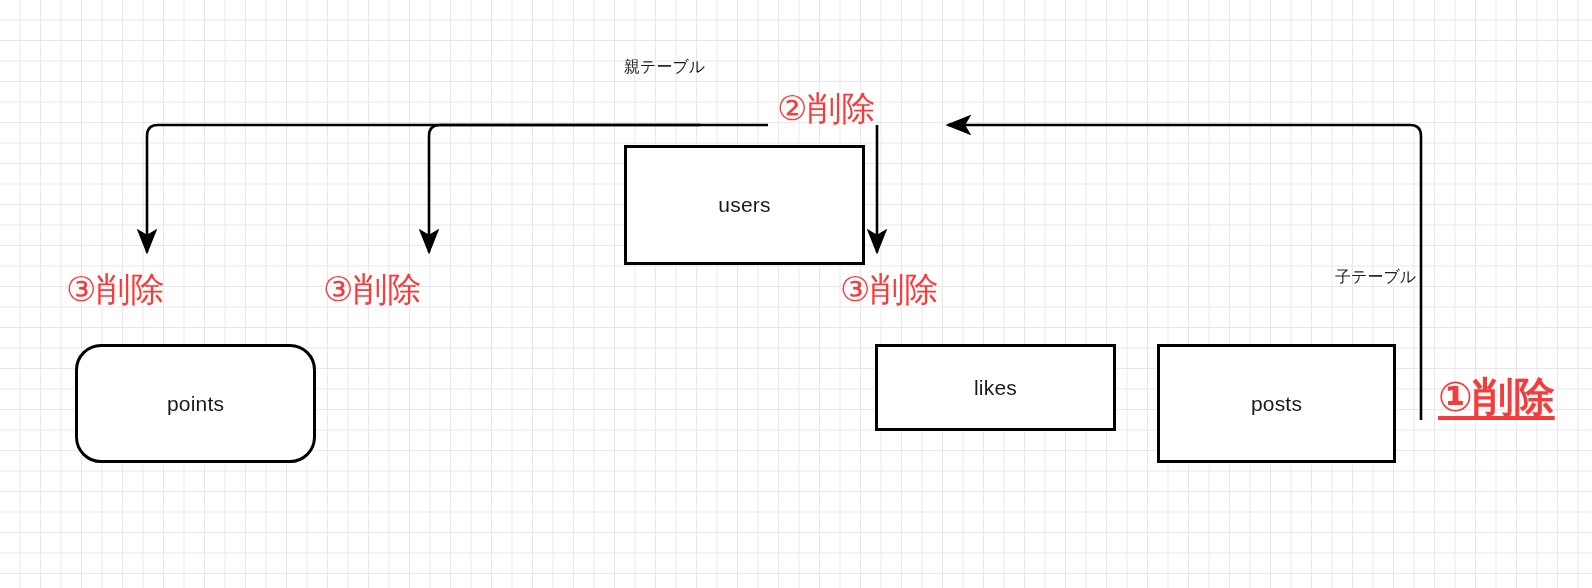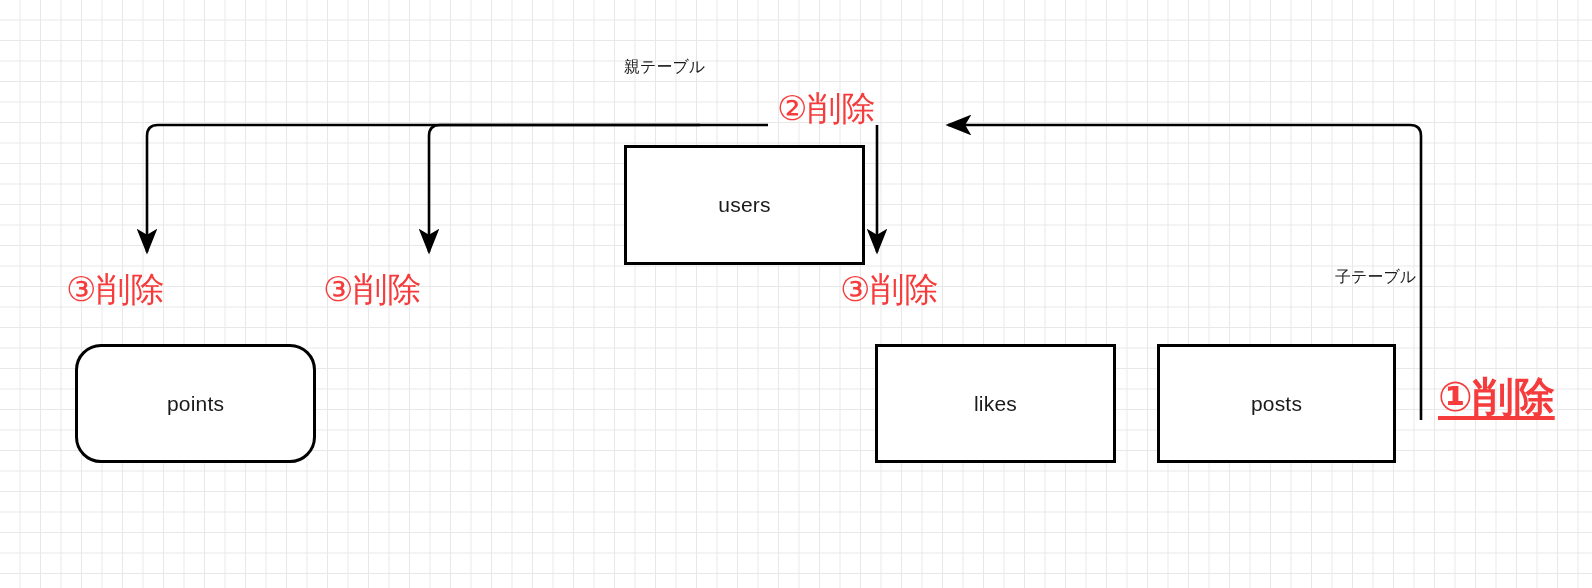--- a/index.html
+++ b/index.html
@@ -95,21 +95,21 @@
 
   <div class="tbox" style="left:577px; top:145px; width:241px; height:120px;">
     <span class="tlabel">users</span>
   </div>
 
   <div class="tbox" style="left:28px; top:344px; width:241px; height:119px;border-radius:26px;">
     <span class="tlabel">points</span>
   </div>
 
 
-  <div class="tbox" style="left:828px; top:344px; width:241px; height:119px;">
+  <div class="tbox" style="left:828px; top:344px; width:241px; height:87px;">
     <span class="tlabel">likes</span>
   </div>
 
   <div class="tbox" style="left:1110px; top:344px; width:239px; height:119px;">
     <span class="tlabel">posts</span>
   </div>
 
   <div class="jp-note" style="left:624px; top:57px;">親テーブル</div>
 
   <div class="jp-note" style="left:1317px; top:267px;margin-left:18px;">子テーブル</div>

